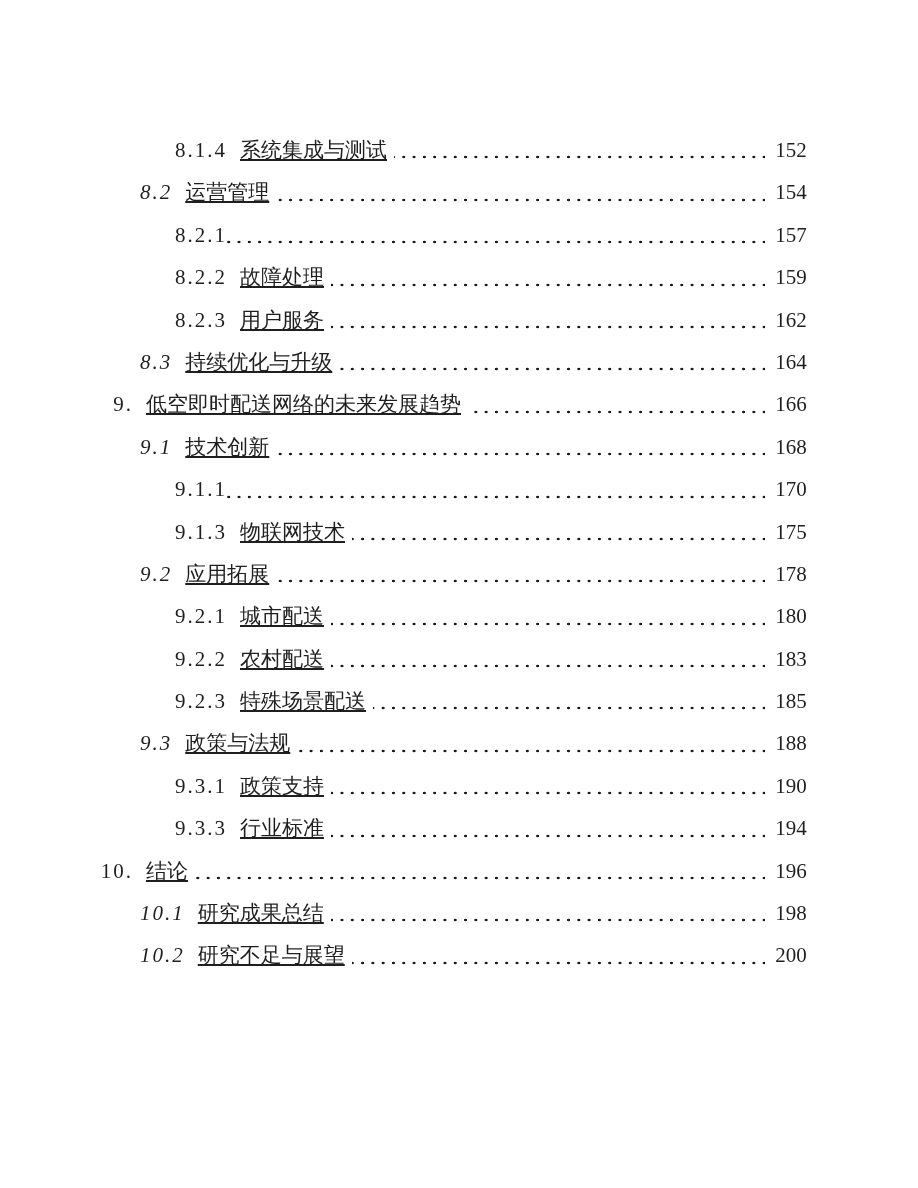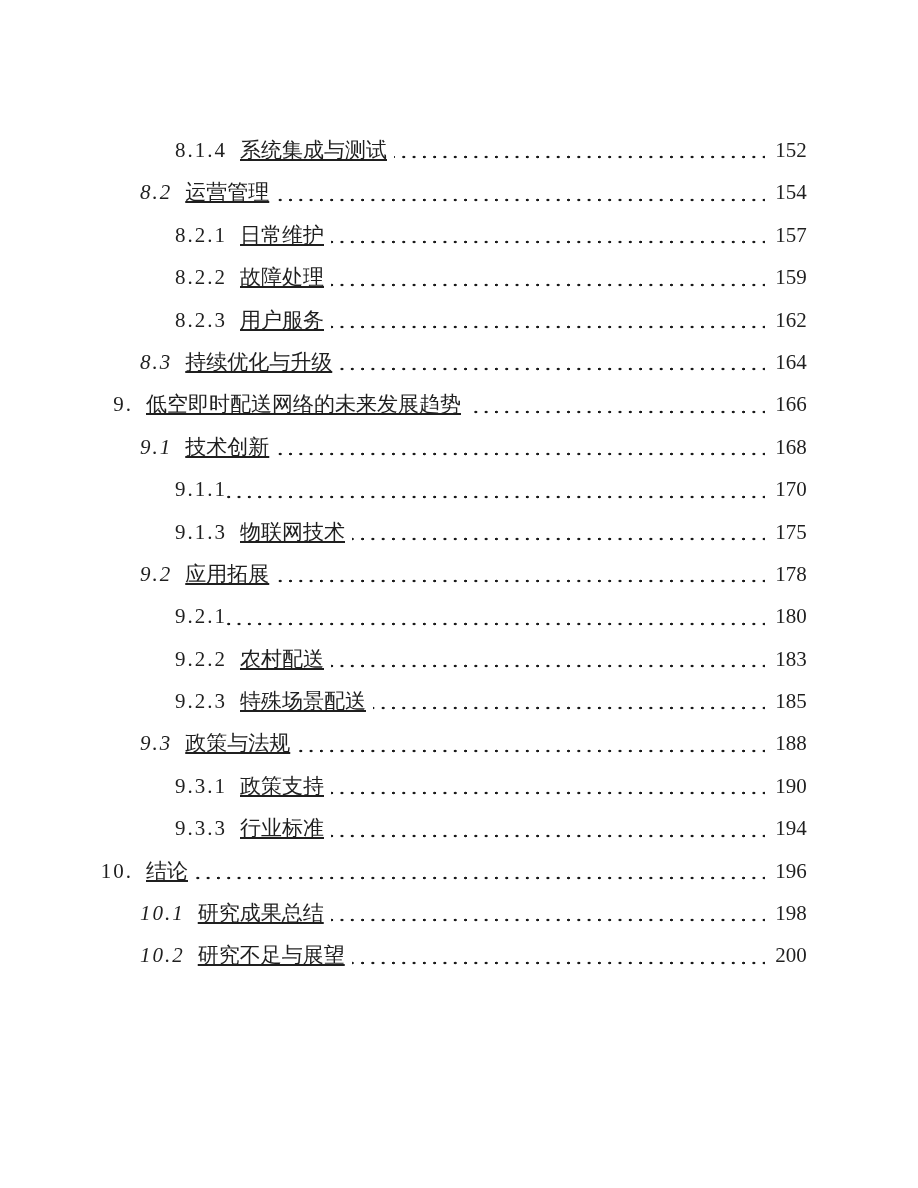--- a/index.html
+++ b/index.html
@@ -72,21 +72,20 @@
     <span class="toc-page">152</span>
   </div>
     <div class="toc-row level-2">
     <span class="toc-num">8.2</span>
     <span class="toc-title">运营管理</span>
     <span class="toc-spacer"></span>
     <span class="toc-page">154</span>
   </div>
     <div class="toc-row level-3">
     <span class="toc-num">8.2.1</span>
-    <span class="toc-title">日常维护</span>
     <span class="toc-spacer"></span>
     <span class="toc-page">157</span>
   </div>
     <div class="toc-row level-3">
     <span class="toc-num">8.2.2</span>
     <span class="toc-title">故障处理</span>
     <span class="toc-spacer"></span>
     <span class="toc-page">159</span>
   </div>
     <div class="toc-row level-3">
@@ -125,20 +124,21 @@
     <span class="toc-page">175</span>
   </div>
     <div class="toc-row level-2">
     <span class="toc-num">9.2</span>
     <span class="toc-title">应用拓展</span>
     <span class="toc-spacer"></span>
     <span class="toc-page">178</span>
   </div>
     <div class="toc-row level-3">
     <span class="toc-num">9.2.1</span>
+    <span class="toc-title">城市配送</span>
     <span class="toc-spacer"></span>
     <span class="toc-page">180</span>
   </div>
     <div class="toc-row level-3">
     <span class="toc-num">9.2.2</span>
     <span class="toc-title">农村配送</span>
     <span class="toc-spacer"></span>
     <span class="toc-page">183</span>
   </div>
     <div class="toc-row level-3">

